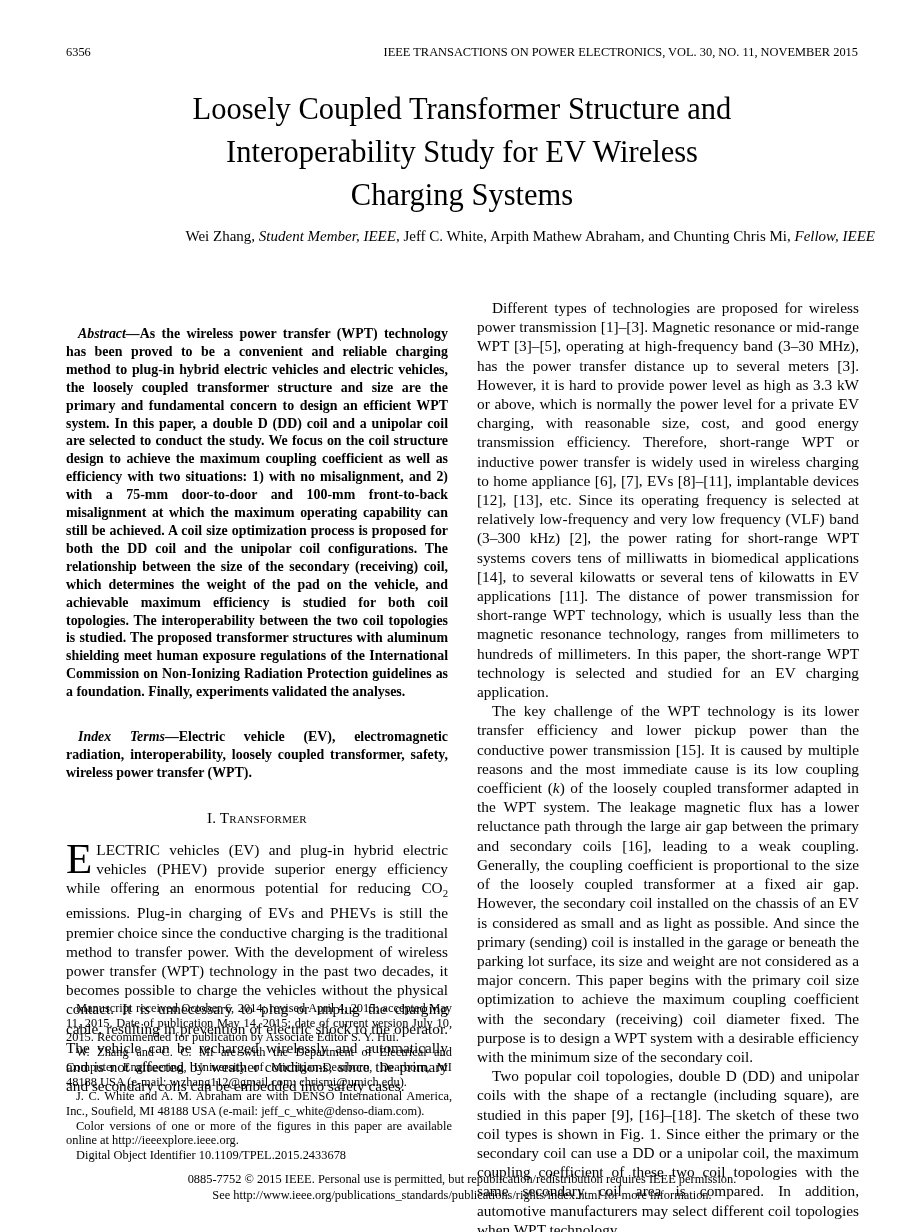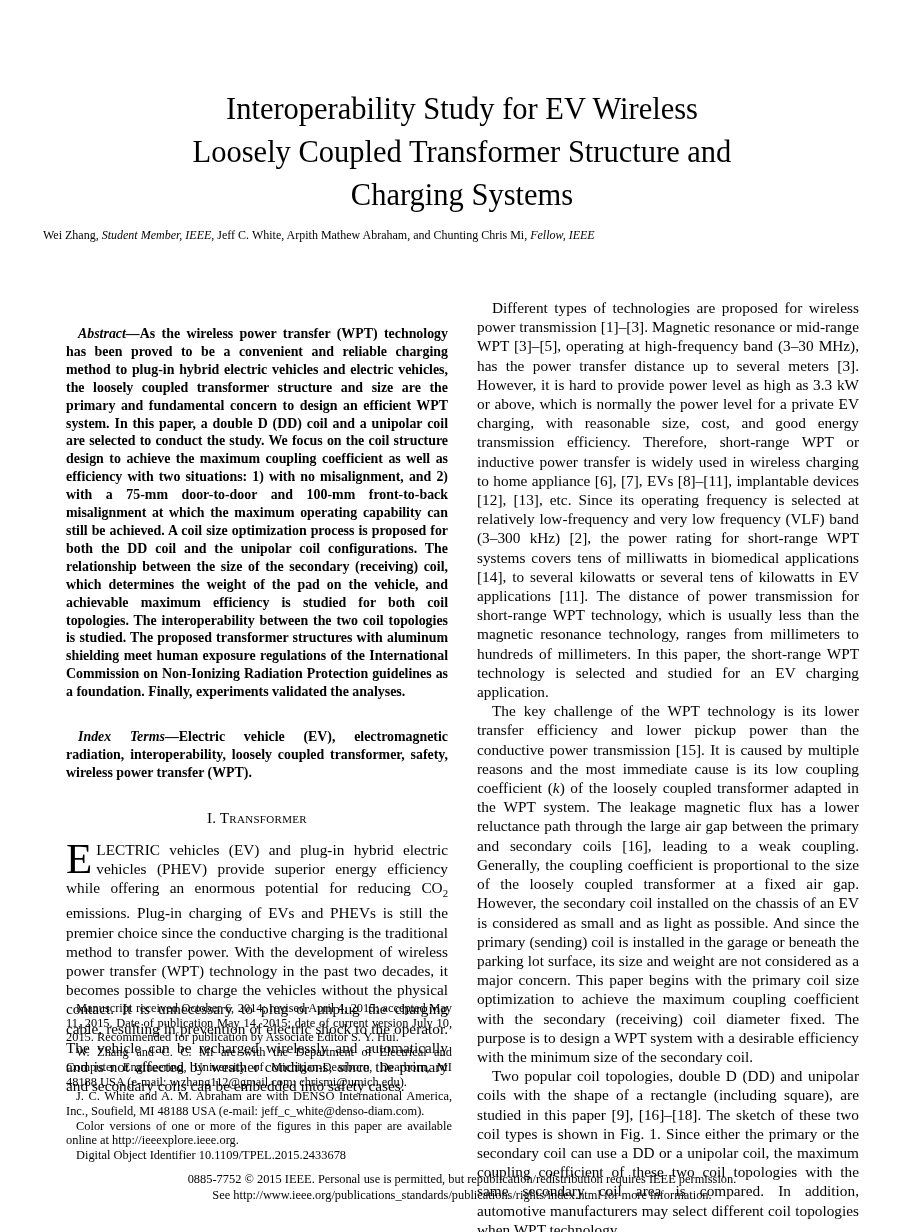--- a/index.html
+++ b/index.html
@@ -20,22 +20,22 @@
   }
 
   .title-block {
     position: absolute; top: 88px; left: 62px; width: 800px;
     text-align: center;
     font-size: 30.5px; line-height: 43px;
     font-weight: normal;
   }
 
   .byline {
-    position: absolute; top: 228px; left: 43px; width: 840px;
-    text-align: left; font-size: 12px;
+    position: absolute; top: 228px; left: 35px; width: 840px;
+    text-align: right; font-size: 15px;
   }
   .it { font-style: italic; }
 
   .col { position: absolute; top: 298px; width: 382px; }
   .col-left  { left: 66px; }
   .col-right { left: 477px; }
 
   .abstract {
     font-weight: bold; font-size: 13.9px; line-height: 17.9px;
     text-align: justify;
@@ -72,24 +72,28 @@
     text-align: center; font-size: 12.4px; line-height: 15.6px;
   }
 
   sub { font-size: 70%; }
 </style>
 </head>
 <body>
 
 <div class="page">
 
+  <div class="running-head">
+    <span>6356</span>
+    <span>IEEE TRANSACTIONS ON POWER ELECTRONICS, VOL. 30, NO. 11, NOVEMBER 2015</span>
+  </div>
 
   <div class="title-block">
+    <div>Loosely Coupled Transformer Structure and</div>
     <div>Interoperability Study for EV Wireless</div>
-    <div>Loosely Coupled Transformer Structure and</div>
     <div>Charging Systems</div>
   </div>
 
   <div class="byline"><span>Wei Zhang</span><span>, </span><span class="it">Student Member, IEEE</span><span>, Jeff C. White, Arpith Mathew Abraham, and Chunting Chris Mi</span><span>, </span><span class="it">Fellow, IEEE</span></div>
 
   <div class="col col-left">
     <div class="abstract">
       <p class="para"><span class="lead">Abstract—</span><span>As the wireless power transfer (WPT) technology has been proved to be a convenient and reliable charging method to plug-in hybrid electric vehicles and electric vehicles, the loosely coupled transformer structure and size are the primary and fundamental concern to design an efficient WPT system. In this paper, a double D (DD) coil and a unipolar coil are selected to conduct the study. We focus on the coil structure design to achieve the maximum coupling coefficient as well as efficiency with two situations: 1) with no misalignment, and 2) with a 75-mm door-to-door and 100-mm front-to-back misalignment at which the maximum operating capability can still be achieved. A coil size optimization process is proposed for both the DD coil and the unipolar coil configurations. The relationship between the size of the secondary (receiving) coil, which determines the weight of the pad on the vehicle, and achievable maximum efficiency is studied for both coil topologies. The interoperability between the two coil topologies is studied. The proposed transformer structures with aluminum shielding meet human exposure regulations of the International Commission on Non-Ionizing Radiation Protection guidelines as a foundation. Finally, experiments validated the analyses.</span></p>
       <p class="para index-terms"><span class="lead">Index Terms—</span><span>Electric vehicle (EV), electromagnetic radiation, interoperability, loosely coupled transformer, safety, wireless power transfer (WPT).</span></p>
     </div>

